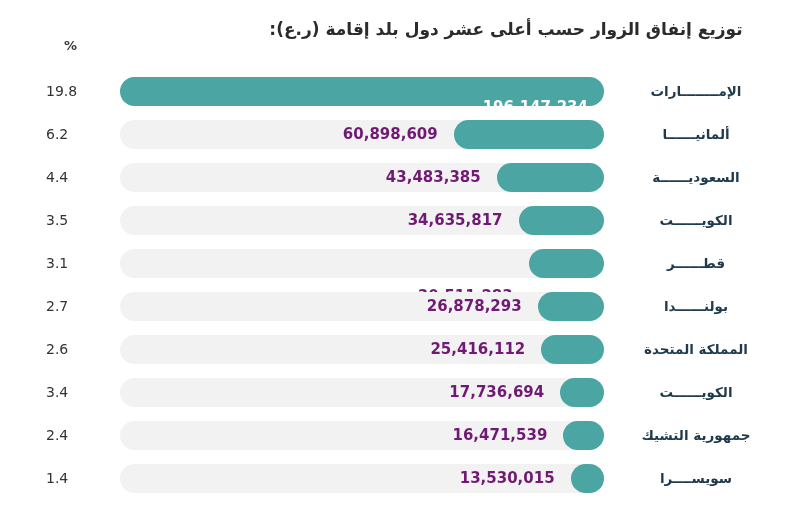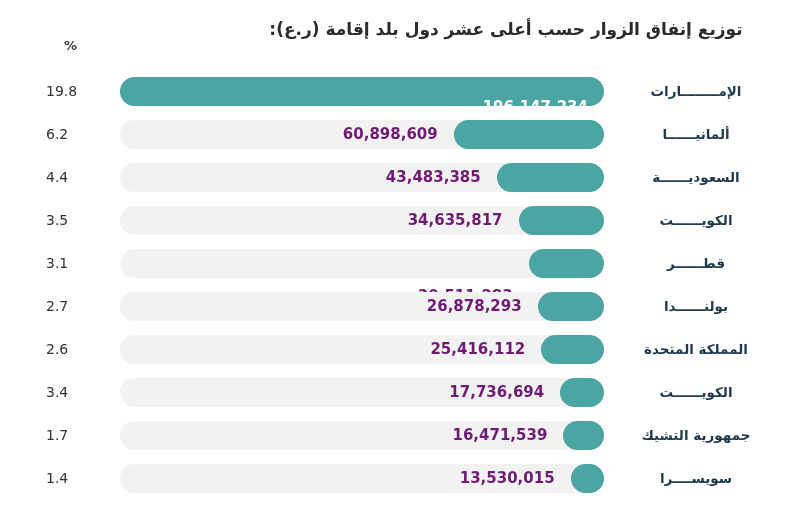--- a/index.html
+++ b/index.html
@@ -183,21 +183,21 @@
       </div>
       <div class="row">
         <div class="row-pct">3.4</div>
         <div class="track">
           <div class="bar" style="width: 9.04254%; background: rgb(75, 165, 163);"></div>
           <div class="bar-value outside" style="right: calc(9.04254% + 16px);">17,736,694</div>
         </div>
         <div class="row-label">الكويــــــت</div>
       </div>
       <div class="row">
-        <div class="row-pct">1.7</div>
+        <div class="row-pct">2.4</div>
         <div class="track">
           <div class="bar" style="width: 8.39754%; background: rgb(75, 165, 163);"></div>
           <div class="bar-value outside" style="right: calc(8.39754% + 16px);">16,471,539</div>
         </div>
         <div class="row-label">جمهورية التشيك</div>
       </div>
       <div class="row">
         <div class="row-pct">1.4</div>
         <div class="track">
           <div class="bar" style="width: 6.89789%; background: rgb(75, 165, 163);"></div>

